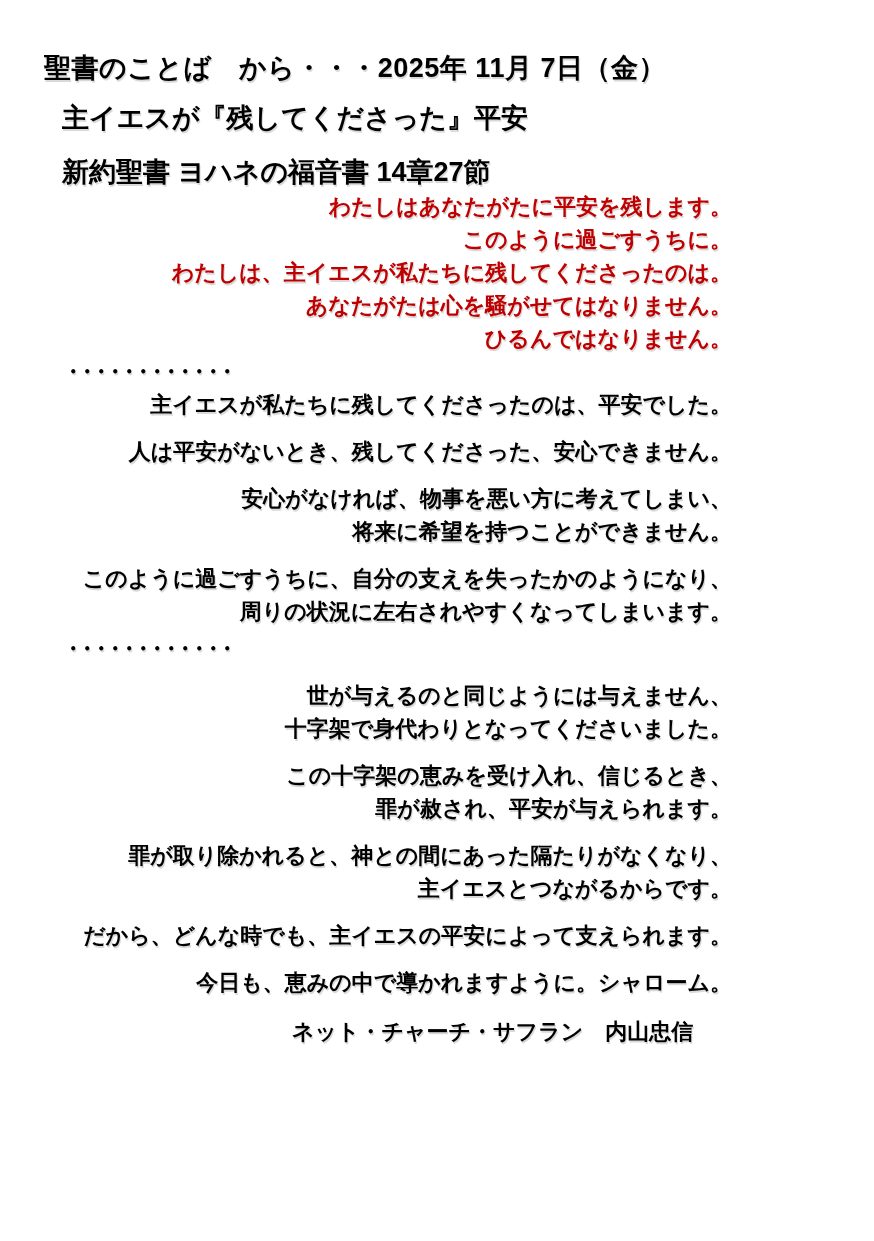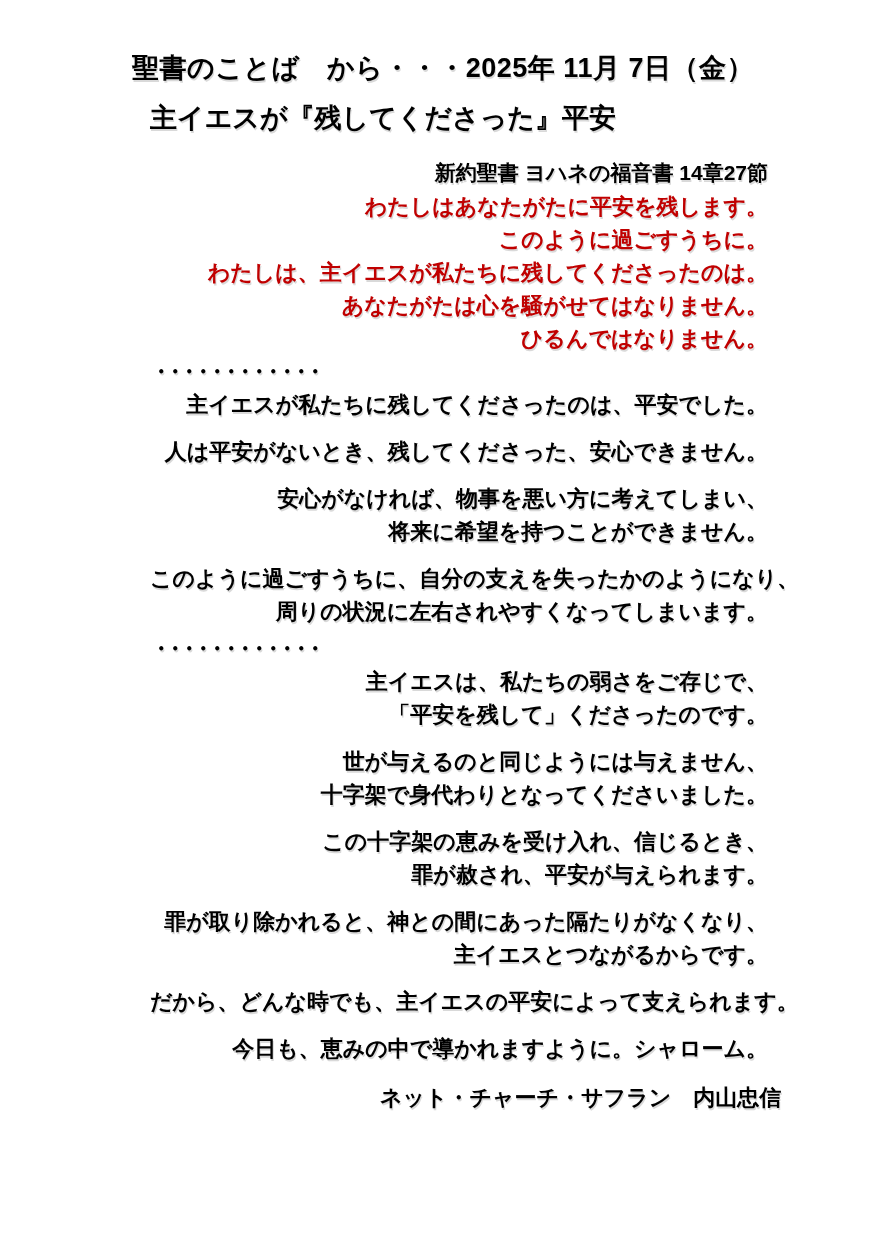--- a/index.html
+++ b/index.html
@@ -8,43 +8,41 @@
     width: 874px;
     height: 1241px;
     overflow: hidden;
     font-family: "Liberation Sans", sans-serif;
     font-weight: bold;
     color: var(--text-color, #000000);
   }
   .page {
     width: 762px;
     height: 1241px;
-    padding: 50px 30px 0 114px;
+    padding: 50px 30px 0 62px;
     text-shadow: 1px 1.5px 0 rgba(130,130,130,0.30);
-    margin-left: 36px;
   }
   .title {
     font-size: 27px;
     line-height: 36px;
     margin-left: -18px;
     white-space: nowrap;
     letter-spacing: 0.5px;
   }
   .subtitle {
     font-size: 27px;
     line-height: 36px;
     margin-top: 14px;
     white-space: nowrap;
   }
   .ref {
-    font-size: 21px;
+    font-size: 27px;
     line-height: 35px;
     margin-top: 19px;
     white-space: nowrap;
-    text-align: right;
   }
   .line {
     font-size: 22px;
     line-height: 33px;
     white-space: nowrap;
     text-align: right;
   }
   .verse-line { color: var(--verse-red, #c00000); }
   .dots {
     font-size: 22px;
@@ -93,24 +91,20 @@
     <div class="line">安心がなければ、物事を悪い方に考えてしまい、</div>
     <div class="line">将来に希望を持つことができません。</div>
   </div>
   <div class="para">
     <div class="line">このように過ごすうちに、自分の支えを失ったかのようになり、</div>
     <div class="line">周りの状況に左右されやすくなってしまいます。</div>
   </div>
 
   <div class="dots second">・・・・・・・・・・・・</div>
 
-  <div class="para flush">
-    <div class="line">主イエスは、私たちの弱さをご存じで、</div>
-    <div class="line">「平安を残して」くださったのです。</div>
-  </div>
   <div class="para">
     <div class="line">世が与えるのと同じようには与えません、</div>
     <div class="line">十字架で身代わりとなってくださいました。</div>
   </div>
   <div class="para">
     <div class="line">この十字架の恵みを受け入れ、信じるとき、</div>
     <div class="line">罪が赦され、平安が与えられます。</div>
   </div>
   <div class="para">
     <div class="line">罪が取り除かれると、神との間にあった隔たりがなくなり、</div>

